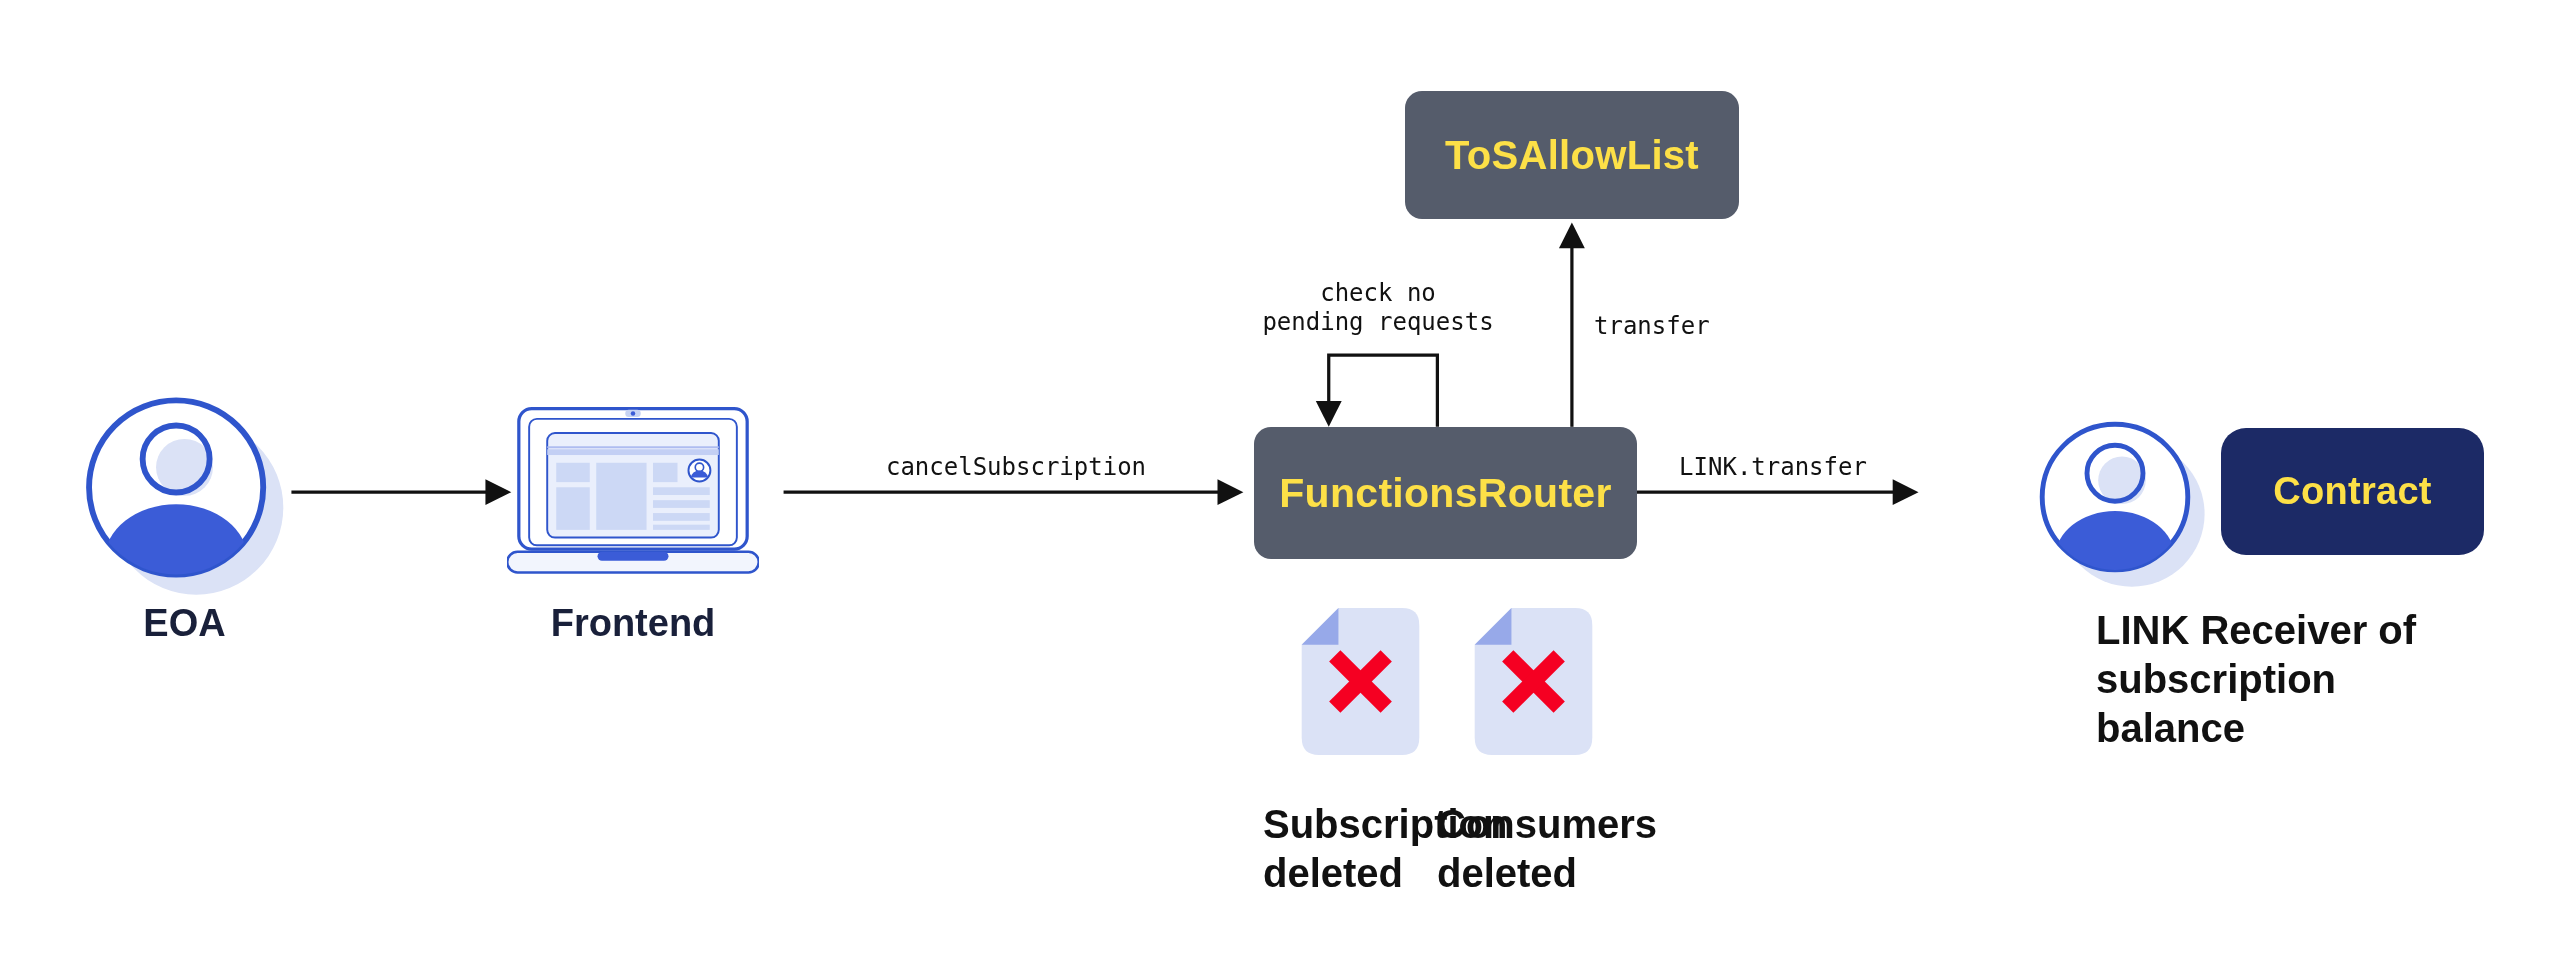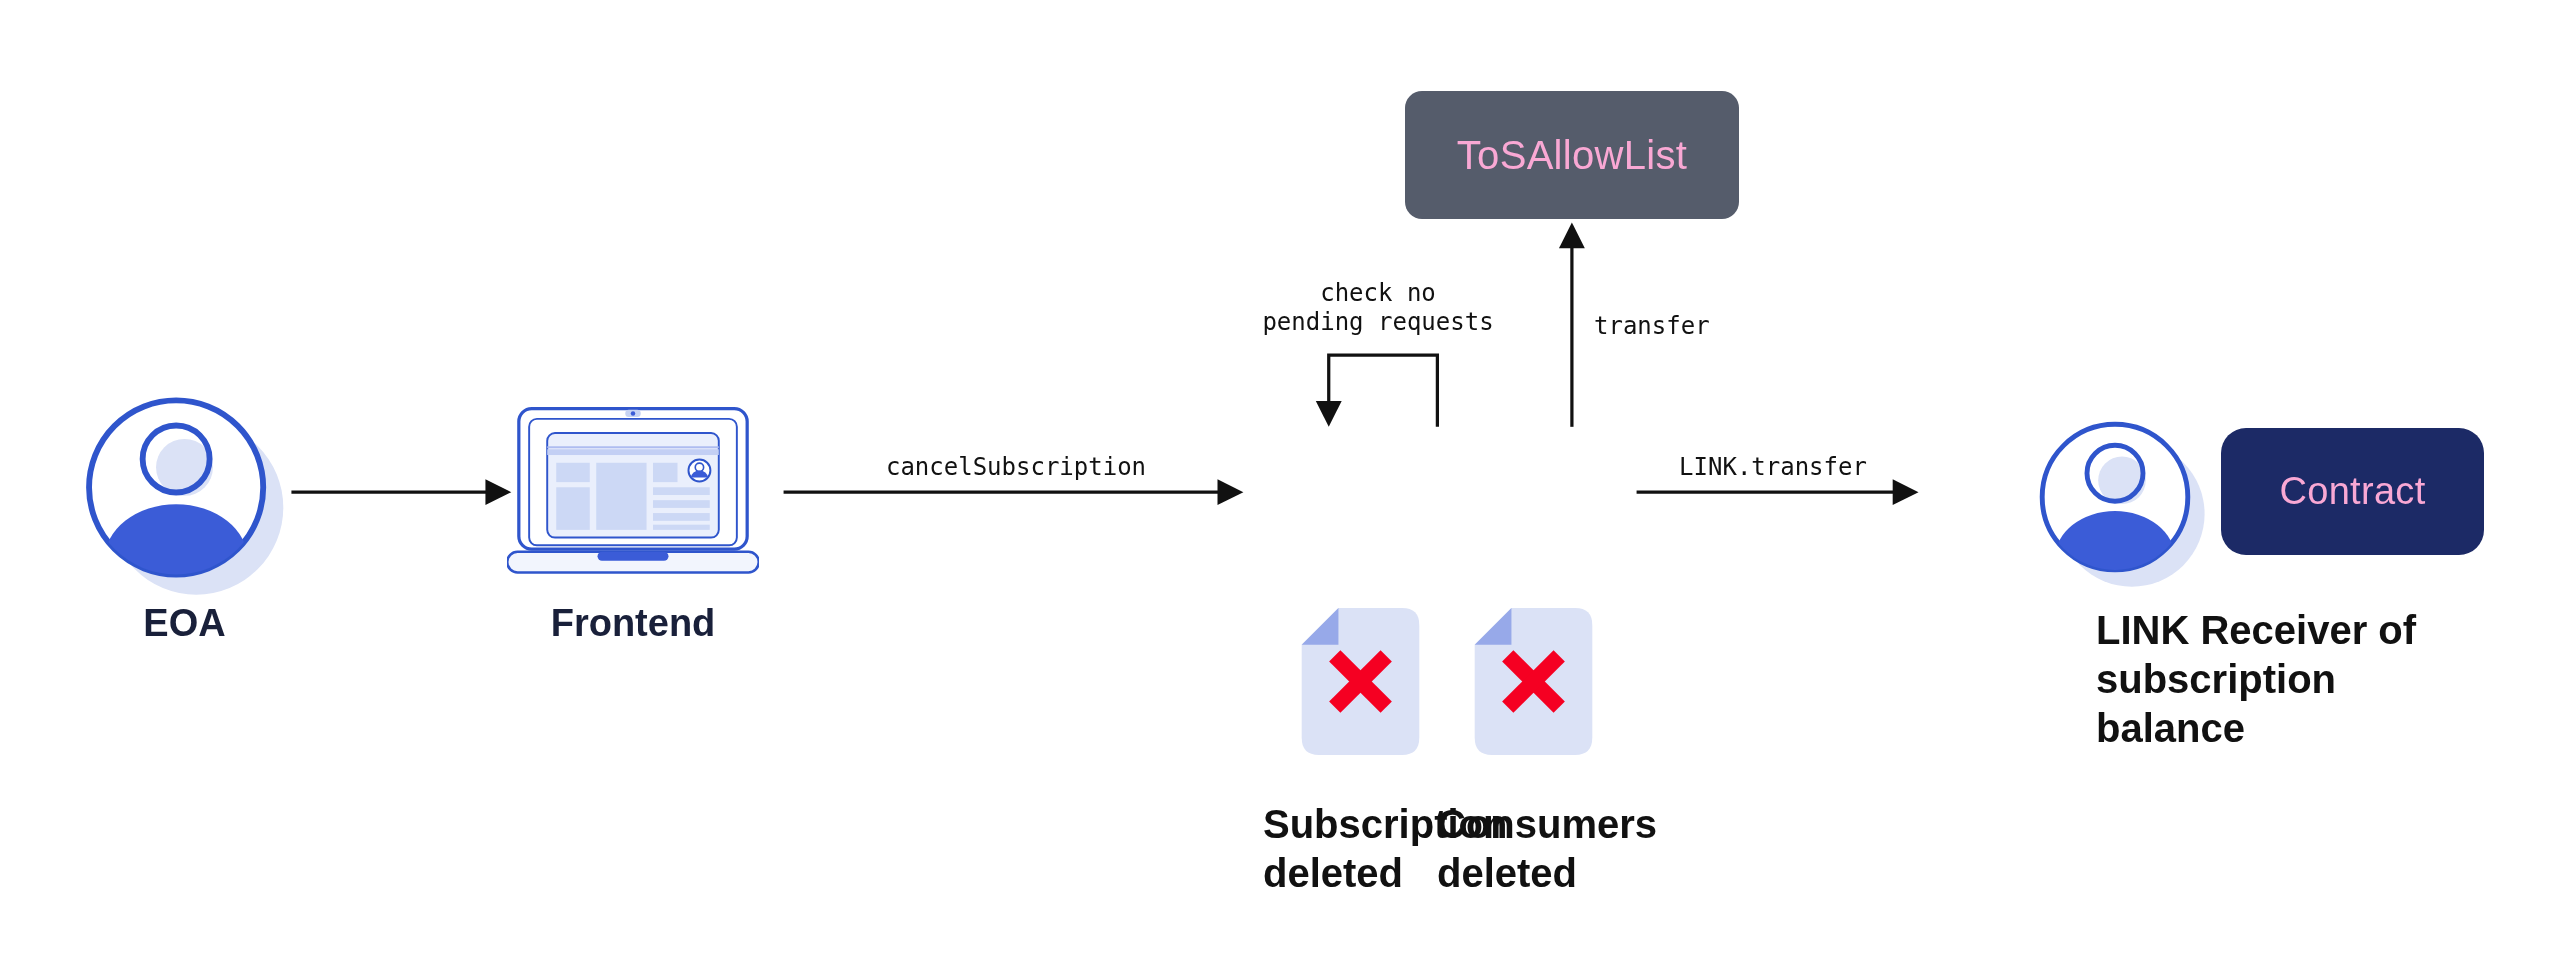--- a/index.html
+++ b/index.html
@@ -10,21 +10,21 @@
   *{margin:0;padding:0;box-sizing:border-box;}
   html,body{background:var(--bg);}
   body{width:2576px;height:972px;position:relative;overflow:hidden;
        font-family:"Liberation Sans",sans-serif;}
   .canvas{position:absolute;left:0;top:0;width:2576px;height:972px;background:var(--bg);}
   .abs{position:absolute;}
   .arrows{position:absolute;left:0;top:0;width:2576px;height:972px;pointer-events:none;}
   .arrows path, .arrows line{stroke:var(--arrow);stroke-width:5;fill:none;}
   .arrows polygon{fill:var(--arrow);stroke:none;}
   .box{position:absolute;display:flex;align-items:center;justify-content:center;
-       color:#f9a8d4;font-weight:normal;letter-spacing:0.3px;}
+       color:#fde047;font-weight:bold;letter-spacing:0.3px;}
   .box.slate{background:var(--slate);border-radius:17px;}
   .box.navy{background:var(--navy);border-radius:25px;}
   .node-label{position:absolute;text-align:center;font-weight:bold;color:var(--label);
        font-size:38px;}
   .caption{position:absolute;text-align:left;color:var(--ink);font-size:40px;
        line-height:1.22;white-space:pre-line;font-weight:bold;}
   .mono{position:absolute;font-family:"DejaVu Sans Mono","Liberation Mono",monospace;
        font-size:24px;color:var(--ink);white-space:pre-line;text-align:center;}
   .mono.left{text-align:left;}
   .center-x{transform:translateX(-50%);}
@@ -86,20 +86,21 @@
     <rect x="226" y="166" width="88" height="12" fill="var(--block)"></rect>
     <rect x="226" y="184" width="88" height="8" fill="var(--block)"></rect>
     <circle cx="298" cy="100" r="17" fill="#fff" stroke="var(--blue)" stroke-width="3"></circle>
     <circle cx="298" cy="95" r="6.5" fill="none" stroke="var(--blue)" stroke-width="2.5"></circle>
     <path d="M285,111 a13,11 0 0 1 26,0 z" fill="var(--blue-fill)"></path>
     <rect x="0" y="226" width="390" height="32" rx="16" fill="#f2f5fd" stroke="var(--blue)" stroke-width="4"></rect>
     <rect x="140" y="226" width="110" height="14" rx="7" fill="var(--blue-fill)"></rect>
   </svg>
   <div class="node-label" style="left:507px;top:602px;width:252px">Frontend</div>
 
+  <div class="box slate" style="left:1254px;top:427px;width:383px;height:132px;font-size:41px">FunctionsRouter</div>
 
   <div class="box slate" style="left:1405px;top:91px;width:334px;height:128px;font-size:40px">ToSAllowList</div>
 
   <div class="box navy" style="left:2221px;top:428px;width:263px;height:127px;font-size:38px">Contract</div>
 
   <svg class="abs" style="left:2038px;top:417px" width="168" height="177" viewBox="0 0 120 126">
     <defs>
         <clipPath id="rcvClip">
           <circle cx="55" cy="57" r="52"></circle>
         </clipPath>

